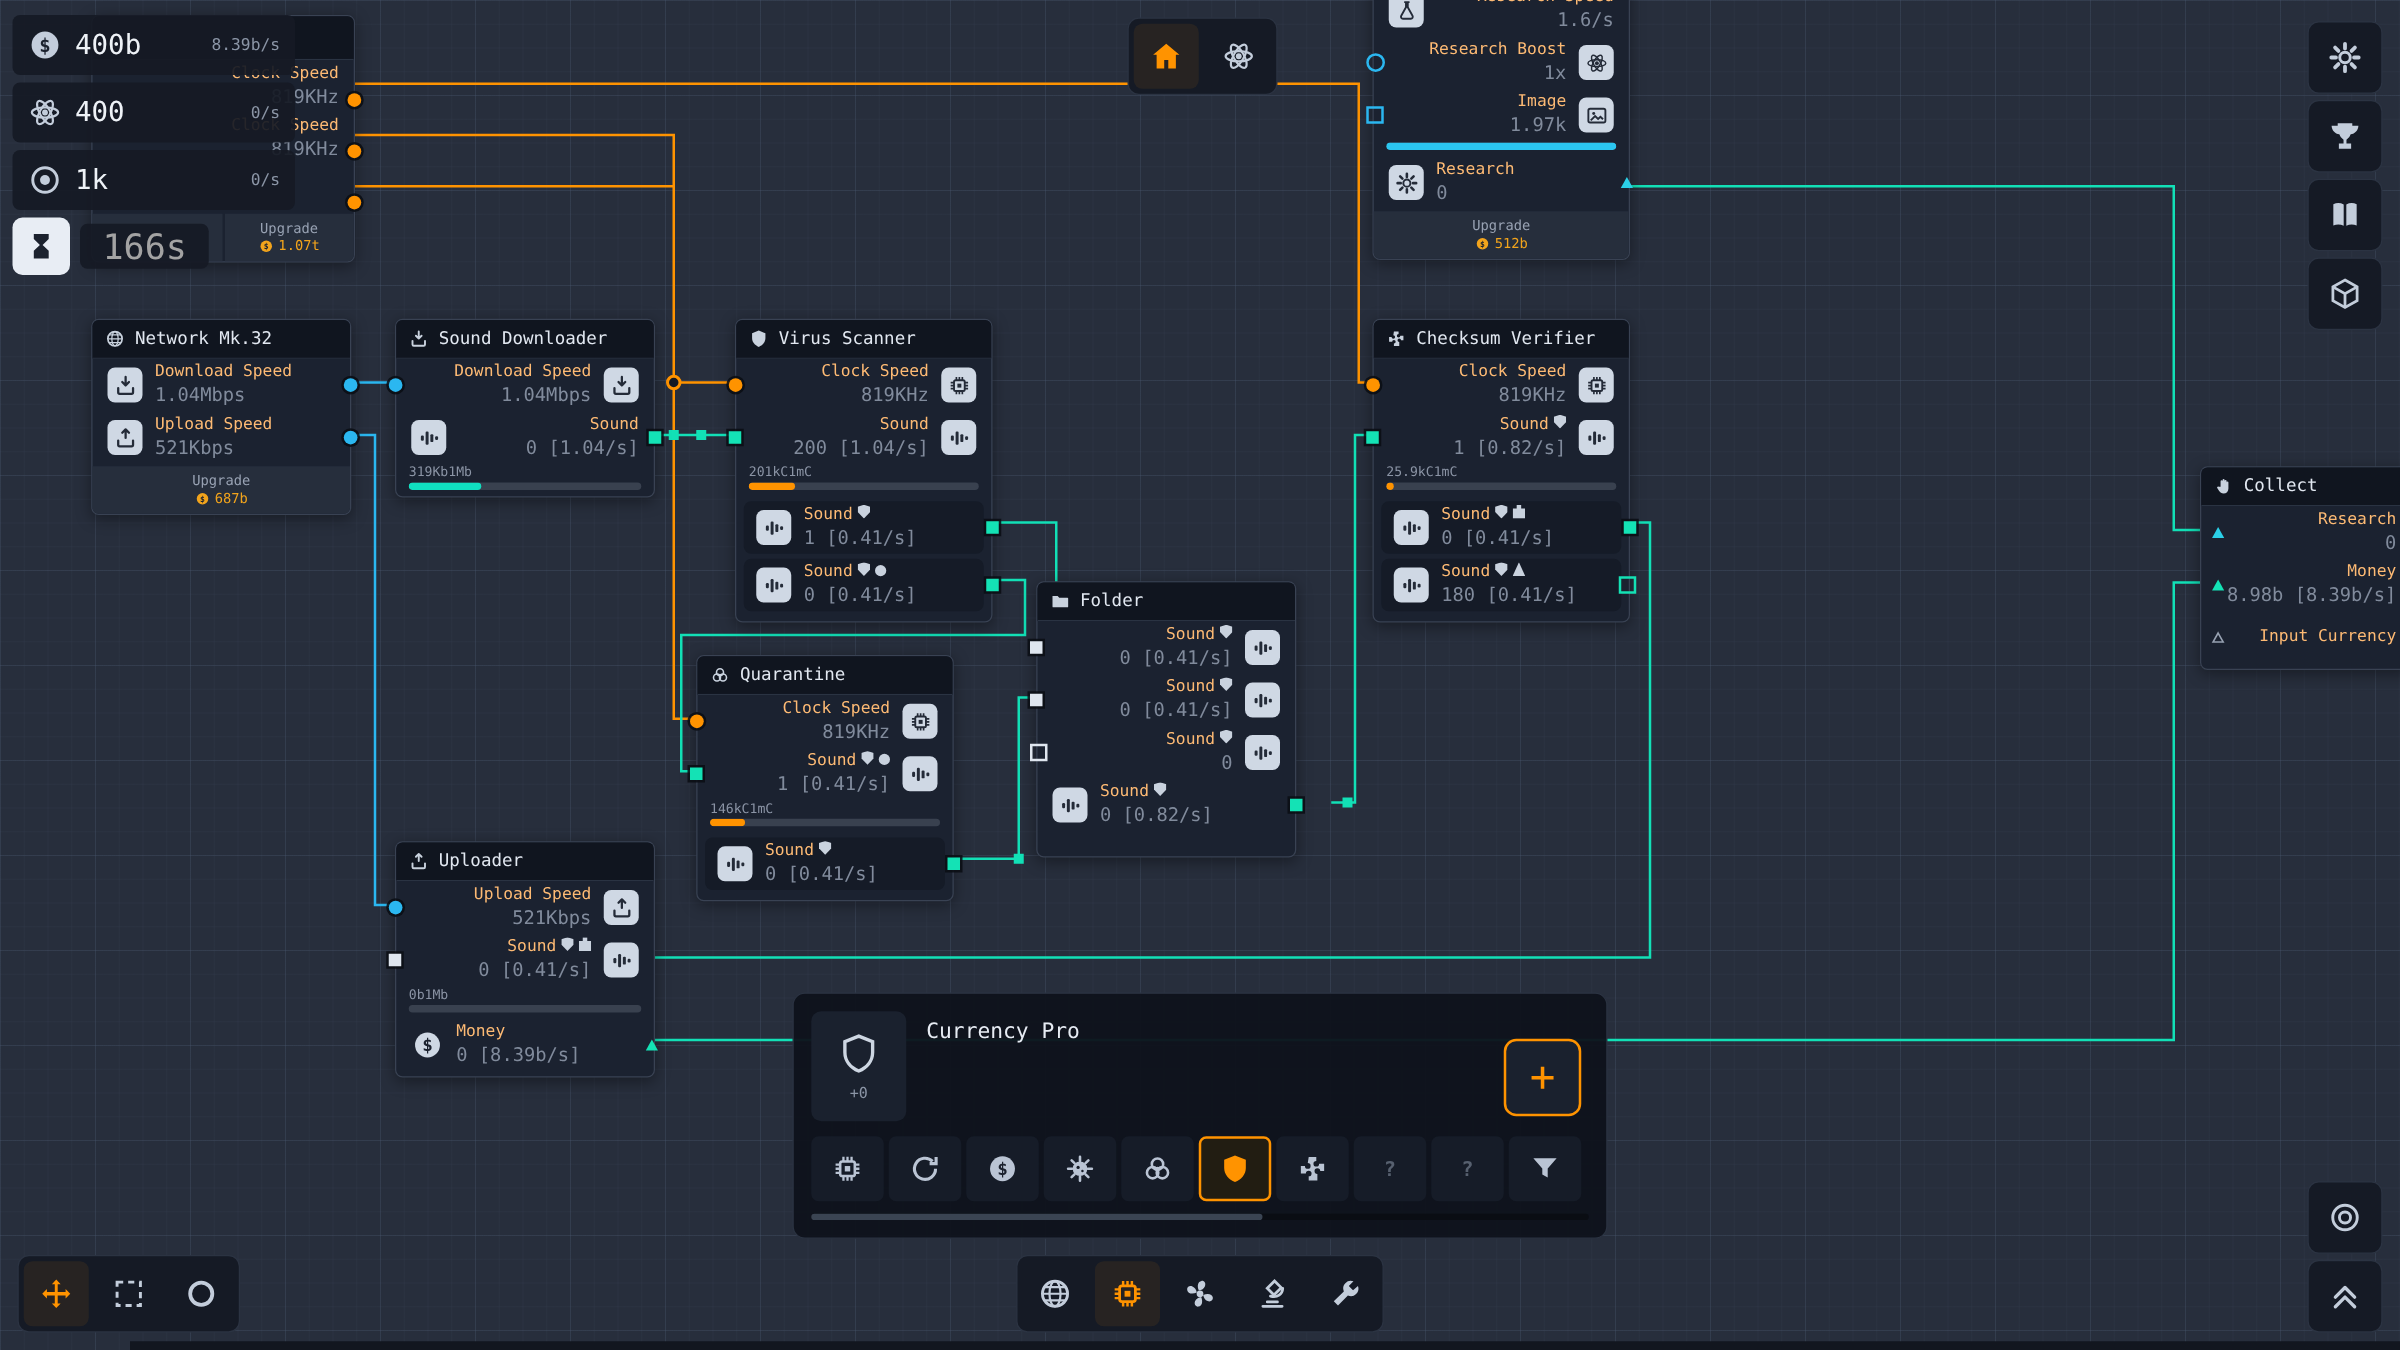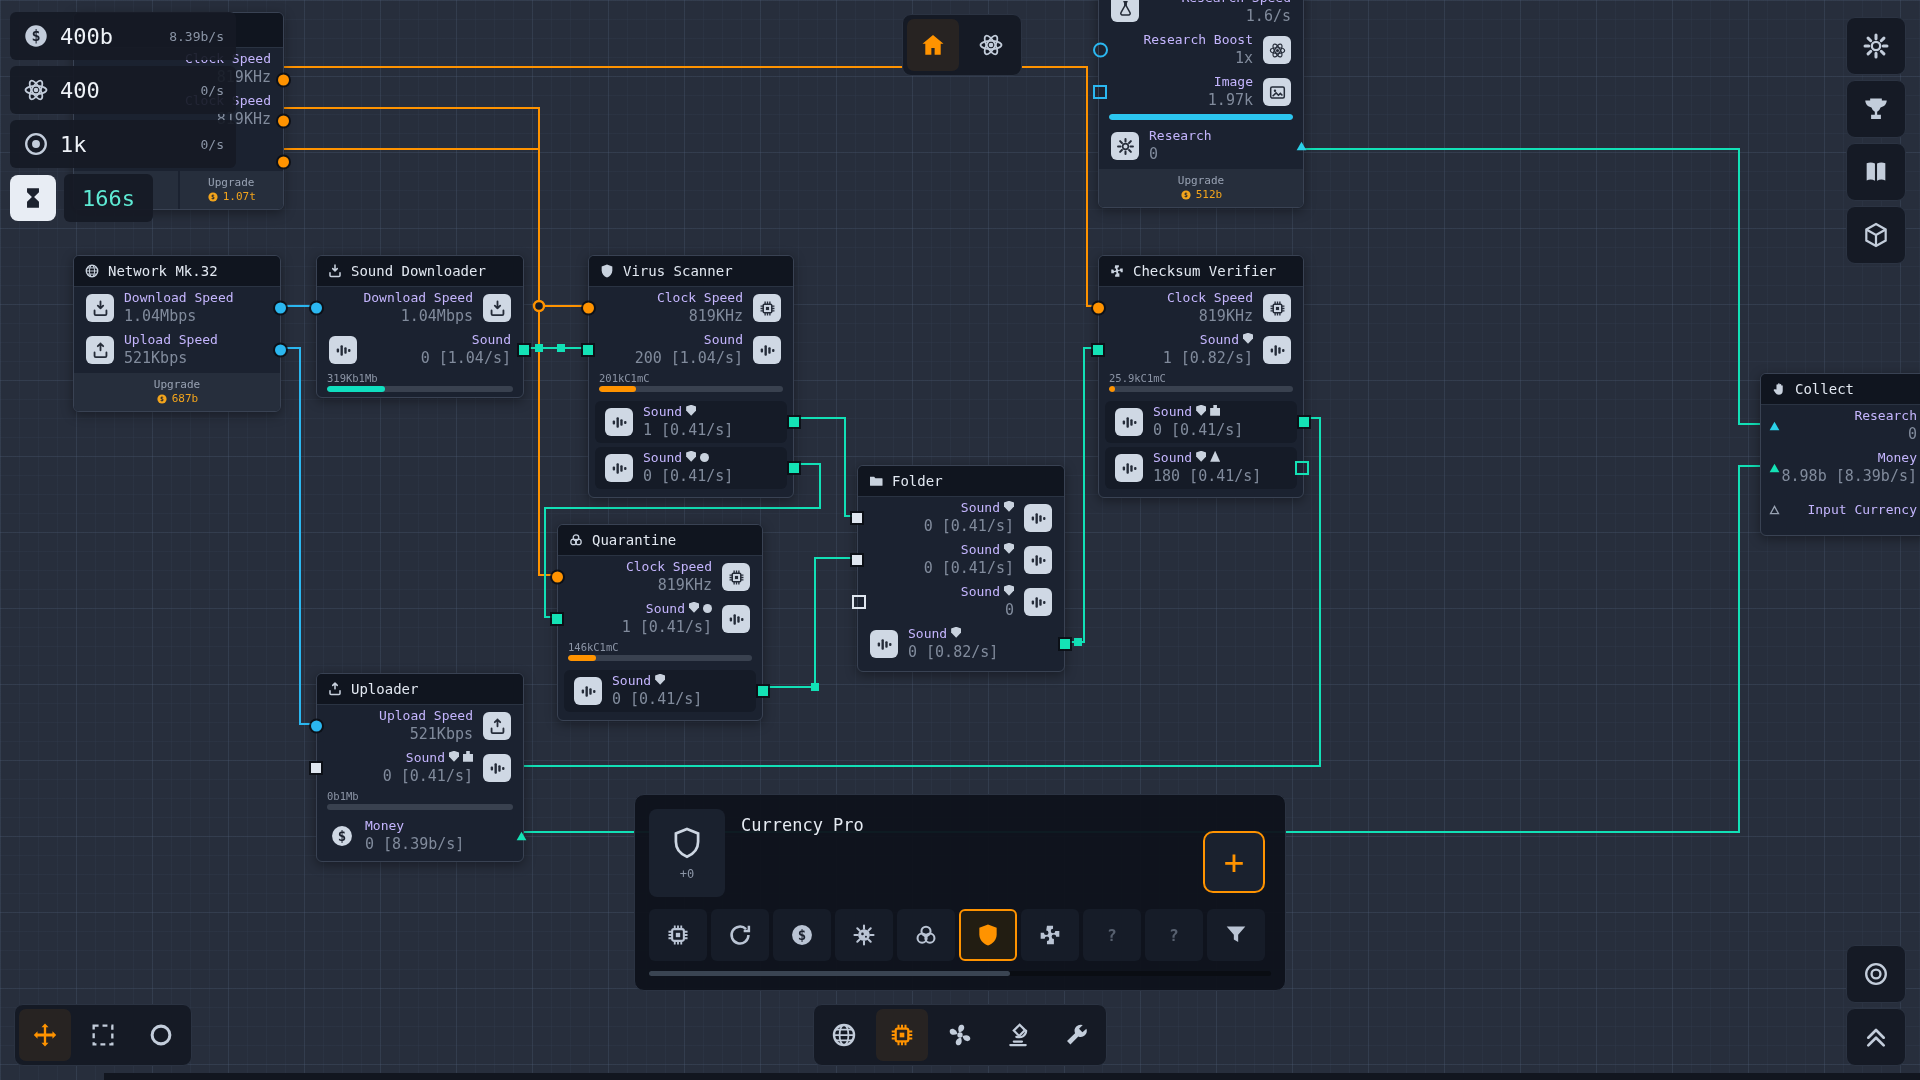--- a/index.html
+++ b/index.html
@@ -22,21 +22,21 @@
   .sq{fill:#12e0b6}
   
   .node{position:absolute;background:#1b2230;border:1px solid #394253;border-radius:6px;
         box-shadow:0 3px 12px rgba(0,0,0,.38);z-index:2;box-sizing:border-box}
   .nhead{display:flex;align-items:center;gap:8px;height:30px;padding:0 10px;background:#10151f;
          border-radius:5px 5px 0 0;font-size:14px;color:#e2e8f1;border-bottom:1px solid #2a3342;cursor:move}
   .hicon{width:16px;height:16px;color:#c9d2de;flex:0 0 auto}
   .nrow{position:relative;height:42px;display:flex;align-items:center;padding:0 12px;gap:10px;box-sizing:border-box}
   .txt{display:flex;flex-direction:column;justify-content:center;line-height:1.3;min-width:0}
   .txt.r{margin-left:auto;text-align:right}
-  .lab{font-size:13px;color:#c4b5fd;white-space:nowrap;display:flex;align-items:center}
+  .lab{font-size:13px;color:#fdba74;white-space:nowrap;display:flex;align-items:center}
   .txt.r .lab{justify-content:flex-end}
   .val{font-size:15px;color:#818b9c;white-space:nowrap}
   .tile{flex:0 0 auto;width:28px;height:28px;border-radius:6px;background:#cfd8e4;color:#242b38;
         display:flex;align-items:center;justify-content:center}
   .tile svg{width:19px;height:19px}
   .coin{flex:0 0 auto;width:26px;height:26px;color:#cfd8e4}
   .subcard{position:relative;margin:4px 6px;background:#151b27;border-radius:6px}
   .subcard .nrow{height:42px;padding:0 10px}
   .cap{padding:1px 10px 5px}
   .cap-l{display:flex;font-size:10.5px;color:#8b94a5;margin-bottom:2px}
@@ -66,22 +66,22 @@
   
   .res{position:absolute;left:10px;z-index:5;display:flex;align-items:center;gap:10px;
        background:rgba(21,26,37,.93);border-radius:6px;padding:0 12px;height:48px;width:226px;box-sizing:border-box}
   .ricon{width:28px;height:28px;color:#c3cddb;flex:0 0 auto}
   .rval{font-size:22px;color:#eef2f7;white-space:nowrap}
   .rrate{margin-left:auto;font-size:13px;color:#8b95a6;white-space:nowrap}
   .timer{position:absolute;left:10px;top:174px;z-index:5;display:flex;align-items:center;gap:8px}
   .timer-tile{width:46px;height:46px;background:#e8edf4;border-radius:8px;display:flex;align-items:center;
               justify-content:center;color:#1c222e}
   .timer-tile svg{width:26px;height:26px}
-  .timer-chip{background:rgba(21,26,37,.93);border-radius:6px;height:48px;display:flex;align-items:center;
-              padding:0 18px;font-size:22px;color:#5eead4}
+  .timer-chip{background:rgba(21,26,37,.93);border-radius:6px;height:36px;display:flex;align-items:center;
+              padding:0 18px;font-size:28px;color:#a3a3a3}
   
   .corehead{height:34px;background:#10151f;border-radius:5px 5px 0 0;border-bottom:1px solid #2a3342}
   .corefoot{position:absolute;left:0;right:0;bottom:0;height:38px;display:flex;gap:2px}
   .corefoot .cell{flex:1;background:#262e3c;display:flex;flex-direction:column;align-items:center;
                   justify-content:center;line-height:1.25;cursor:pointer}
   .corefoot .cell:first-child{border-radius:0 0 0 5px}
   .corefoot .cell:last-child{border-radius:0 0 5px 0}
   
   .toolbox{position:absolute;background:#151a25;border:1px solid #2b3342;border-radius:9px;
            display:flex;gap:6px;padding:4px;z-index:6}
@@ -535,21 +535,21 @@
             <span>Sound</span>
             <span class="bdgs"><i class="bdg b-shield"></i></span>
           </div>
         <div class="val">0 [0.41/s]</div>
       </div>
       <span class="port pr2 ps c-teal"></span>
     </div>
   </div>
 </div>
 
-<div class="node" style="left:857px;top:465px;width:208px;padding-bottom:6px">
+<div class="node" style="left:829px;top:465px;width:208px;padding-bottom:20px">
   <div class="nhead">
     <span class="hicon">
         <svg viewBox="0 0 24 24" width="100%" height="100%">
           <path d="M3 5.6h6.2l1.9 2.3H21a.8.8 0 0 1 .8.8v9.5a1 1 0 0 1-1 1H4a1 1 0 0 1-1-1z" fill="currentColor"></path>
         </svg>
       </span>
     <span>Folder</span>
   </div>
   <div class="nrow">
     <span class="port pl ps c-white"></span>

